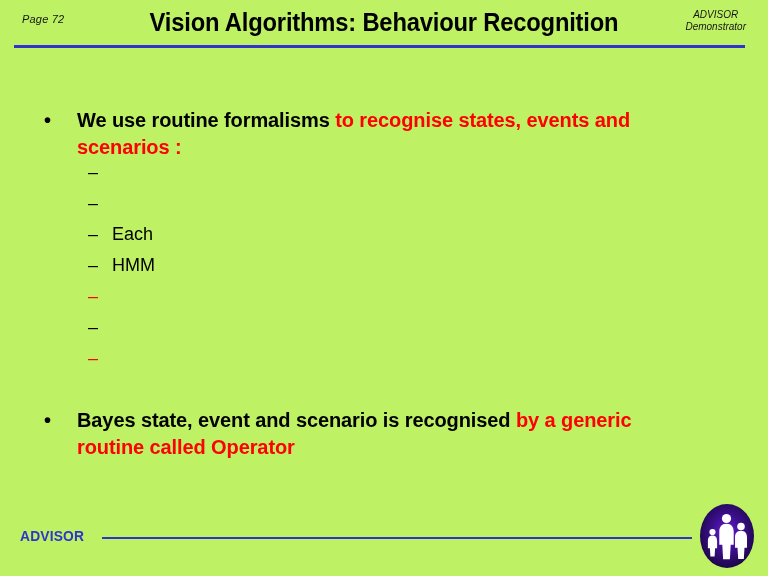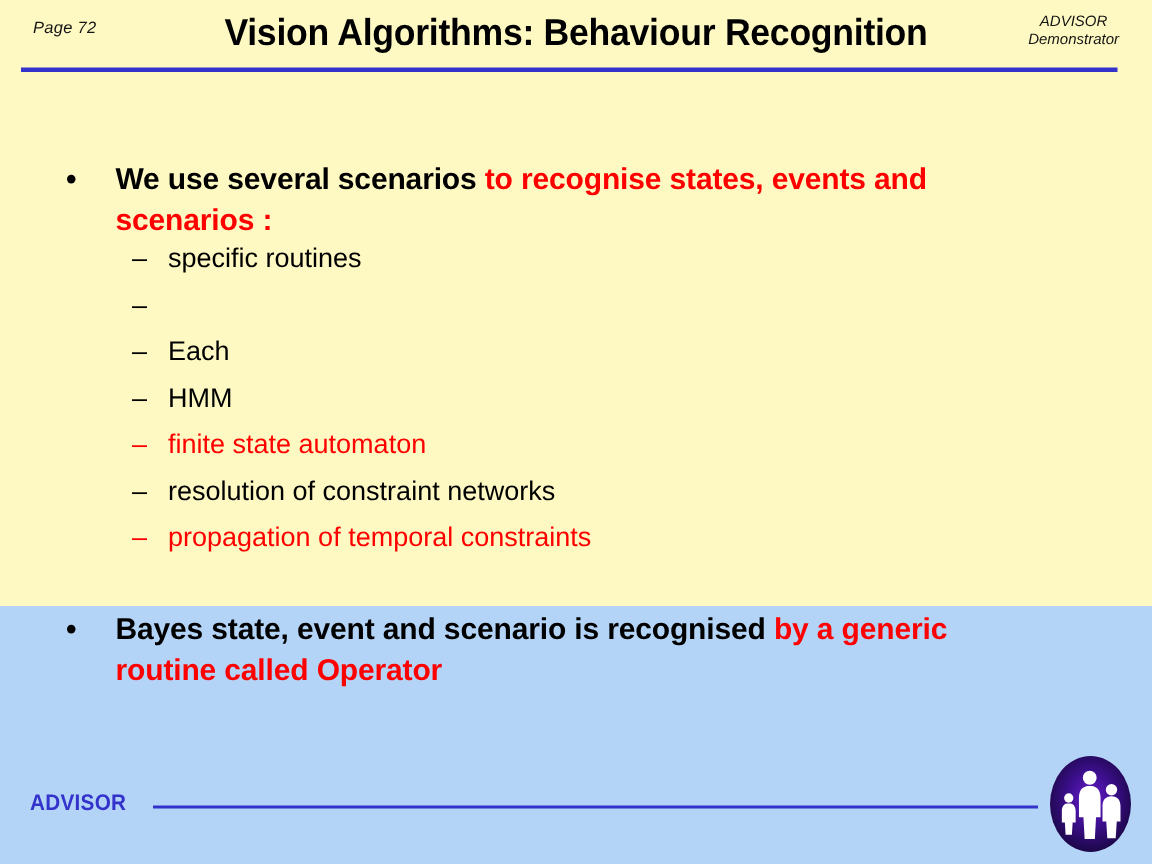--- a/index.html
+++ b/index.html
@@ -12,22 +12,22 @@
     height: 576px;
     background: #b3d4f7;
     font-family: "Liberation Sans", sans-serif;
     overflow: hidden;
     position: relative;
   }
 
   .slide {
     position: relative;
     width: 768px;
-    height: 404px;
-    background: #fef9c3;
+    height: 576px;
+    background: #bef264;
   }
 
   
   .header {
     position: absolute;
     left: 0;
     top: 0;
     width: 768px;
     height: 52px;
   }
@@ -187,57 +187,53 @@
       <div>Demonstrator</div>
     </div>
 
     <div class="header-rule"></div>
   </div>
 
   <div class="content">
 
     <div class="bullet-l1 bullet-1-pos">
       <span class="marker">•</span>
-      <span class="btext"><span class="black">We use several scenarios </span><span class="red">to recognise states, events and scenarios :</span></span>
+      <span class="btext"><span class="black">We use routine formalisms </span><span class="red">to recognise states, events and scenarios :</span></span>
     </div>
 
     <div class="sub-list">
 
       <div class="bullet-l2">
         <span class="marker black">–</span>
-        <span class="btext black">specific routines</span>
       </div>
 
       <div class="bullet-l2">
         <span class="marker black">–</span>
       </div>
 
       <div class="bullet-l2">
         <span class="marker black">–</span>
         <span class="btext black">Each</span>
       </div>
 
       <div class="bullet-l2">
         <span class="marker black">–</span>
         <span class="btext black">HMM</span>
       </div>
 
       <div class="bullet-l2">
         <span class="marker red">–</span>
-        <span class="btext red">finite state automaton</span>
-      </div>
-
-      <div class="bullet-l2">
-        <span class="marker black">–</span>
-        <span class="btext black">resolution of constraint networks</span>
+      </div>
+
+      <div class="bullet-l2">
+        <span class="marker black">–</span>
       </div>
 
       <div class="bullet-l2">
         <span class="marker red">–</span>
-        <span class="btext red">propagation of temporal constraints</span>
       </div>
 
     </div>
 
     <div class="bullet-l1 bullet-2-pos">
       <span class="marker">•</span>
       <span class="btext"><span class="black">Bayes state, event and scenario is recognised </span><span class="red">by a generic routine called Operator</span></span>
     </div>
 
   </div>

